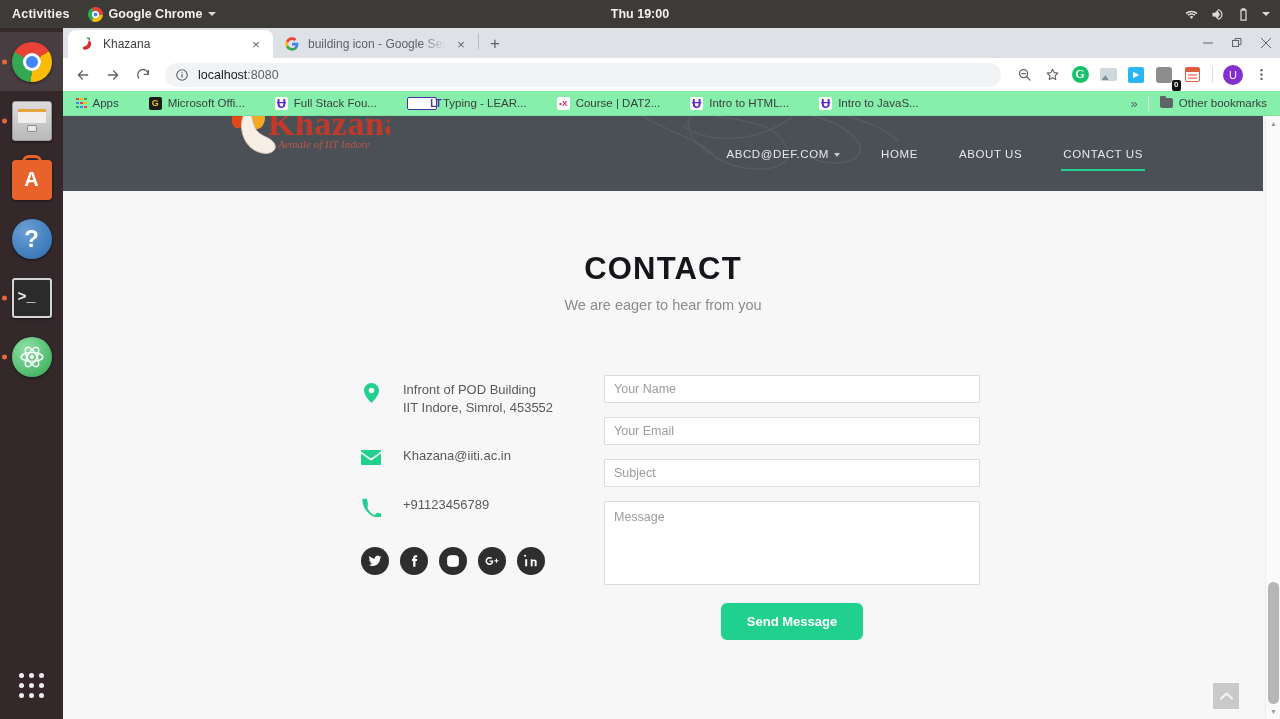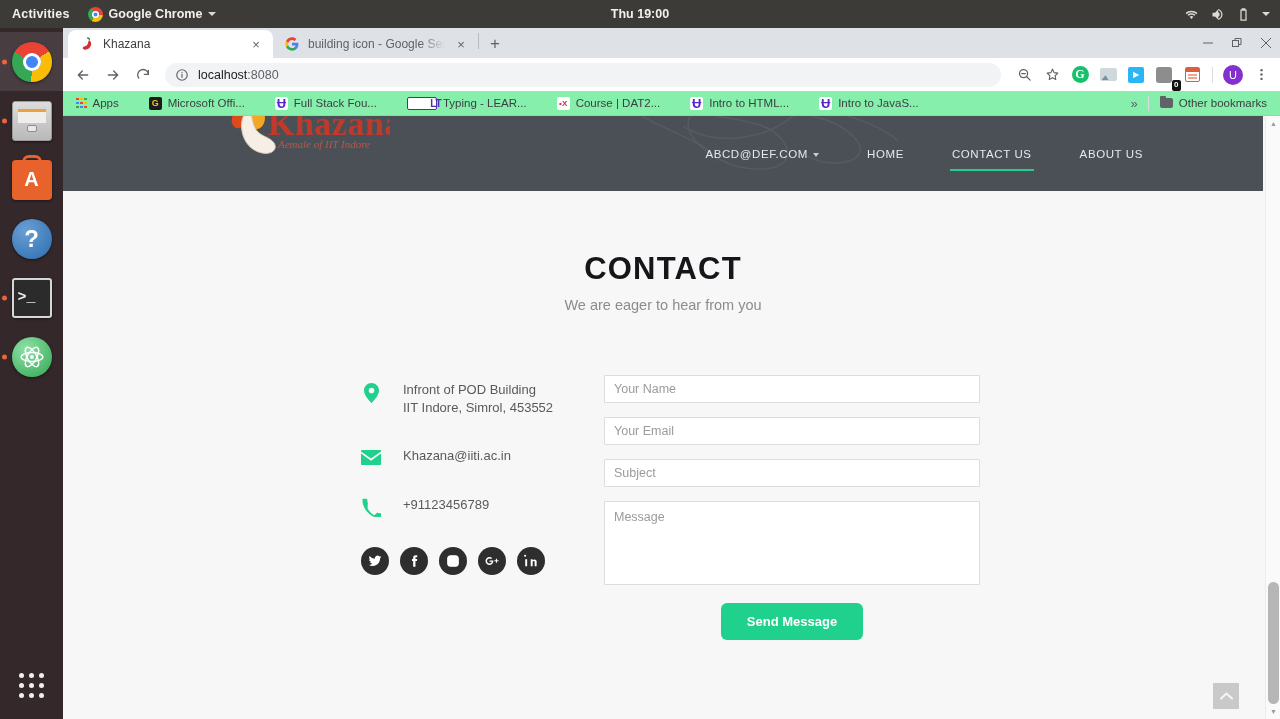--- a/index.html
+++ b/index.html
@@ -310,21 +310,21 @@
   }
   .hdr-pattern {
     position: absolute; inset: 0; opacity: .18; pointer-events: none;
   }
   .logo-wrap {
     position: absolute; left: 137px; top: -37px; width: 190px; height: 90px;
   }
   .logo-wrap svg { width: 100%; height: 100%; display: block; }
   .nav {
     margin-left: auto; display: flex; align-items: flex-end;
-    gap: 16px; padding-right: 104px; height: 75px;
+    gap: 9px; padding-right: 104px; height: 75px;
   }
   .nav-item {
     color: #e6e8ea; font-size: 11.5px; letter-spacing: .6px;
     padding: 0 16px; height: 75px; display: flex; align-items: center;
     position: relative; gap: 5px;
   }
   .nav-item.active::after {
     content: ""; position: absolute; left: 14px; right: 14px; bottom: 20px;
     height: 2.5px; background: #1fd18d;
   }
@@ -658,25 +658,25 @@
           </svg>
         </div>
         <div class="nav">
           <div class="nav-item">
             <span>ABCD@DEF.COM</span>
             <span class="caret"></span>
           </div>
           <div class="nav-item">
             <span>HOME</span>
           </div>
+          <div class="nav-item">
+            <span>ABOUT US</span>
+          </div>
           <div class="nav-item active">
             <span>CONTACT US</span>
-          </div>
-          <div class="nav-item">
-            <span>ABOUT US</span>
           </div>
         </div>
       </div>
 
       <div class="contact-sec">
         <div class="sec-title">CONTACT</div>
         <div class="sec-sub">We are eager to hear from you</div>
 
         <div class="contact-body">
           <div class="info-col">

